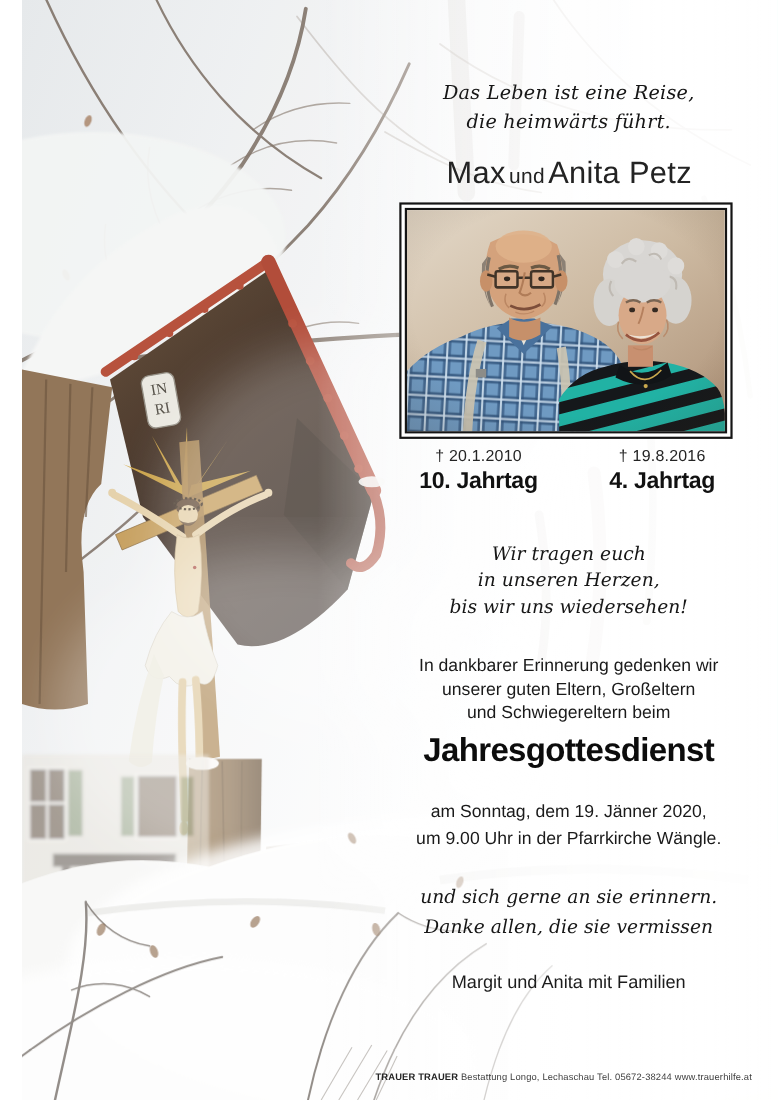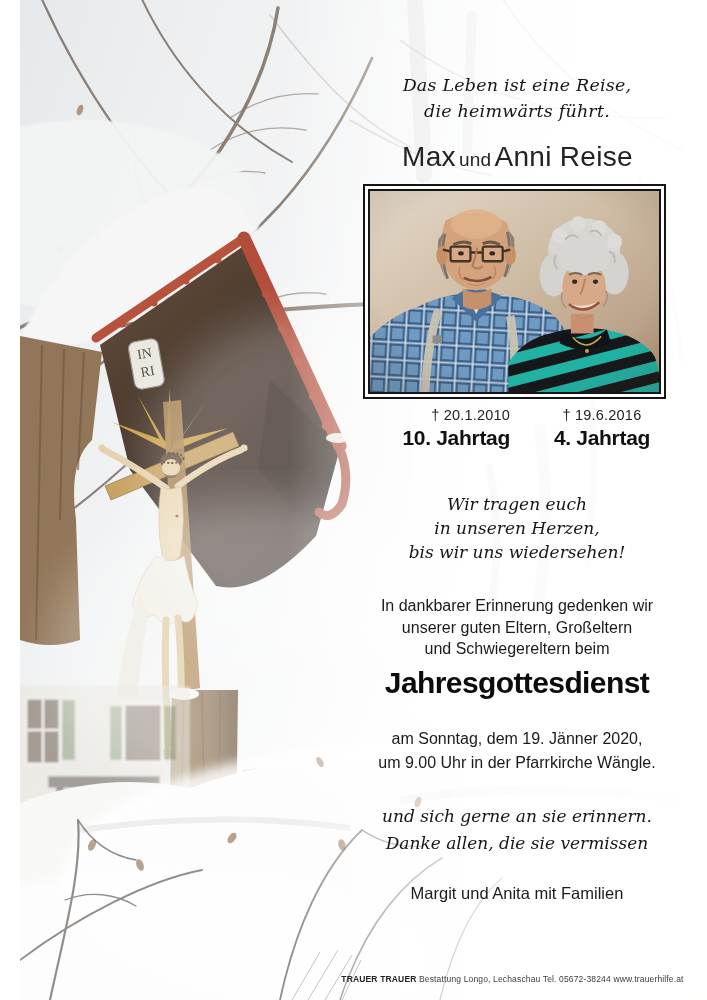--- a/index.html
+++ b/index.html
@@ -13,21 +13,21 @@
   .quote-top{left:337px;top:72px;width:320px;font-size:17.5px;line-height:26px;letter-spacing:.2px;}
   .names{left:310px;top:141px;width:375px;font-size:28px;color:#232323;letter-spacing:.3px;white-space:nowrap;}
   .names .conj{font-size:19px;padding:0 3px;}
   .photo-frame{
     position:absolute;left:343px;top:184px;width:303px;height:215px;box-sizing:border-box;
     background:#ffffff;border:2px solid #151515;padding:3px;
   }
   .photo-inner{width:100%;height:100%;box-sizing:border-box;border:2px solid #151515;overflow:hidden;}
   .photo-inner svg{display:block;width:100%;height:100%;}
   .mem-cell{position:absolute;width:150px;text-align:center;}
-  .mem-left{left:340px;top:407px;text-align:right;}
+  .mem-left{left:340px;top:407px;}
   .mem-right{left:507px;top:407px;}
   .death-date{font-size:14.5px;color:#242424;letter-spacing:.2px;}
   .anniv{font-size:21px;font-weight:700;color:#111;margin-top:3px;letter-spacing:-.3px;}
   .verse{left:332px;top:492px;width:330px;font-size:17px;line-height:24px;}
   .invitation{left:322px;top:595px;width:350px;font-size:16px;line-height:21.5px;color:#1a1a1a;}
   .service-title{left:292px;top:666px;width:410px;font-size:30px;font-weight:700;letter-spacing:-.6px;color:#0c0c0c;}
   .service-details{left:322px;top:727px;width:350px;font-size:16px;line-height:24px;color:#1a1a1a;}
   .thanks{left:332px;top:803px;width:330px;font-size:17px;line-height:27px;}
   .signature{left:322px;top:884px;width:350px;font-size:16.5px;color:#1c1c1c;}
   .footer{
@@ -259,21 +259,21 @@
         <path d="M322,1000 L341,960"></path>
     </g>
   </svg>
 
   <div class="txt script quote-top">
     <div>Das Leben ist eine Reise,</div>
     <div>die heimwärts führt.</div>
   </div>
 
   <div class="txt names">
-    <span>Max</span><span class="conj">und</span><span>Anni Reise</span>
+    <span>Max</span><span class="conj">und</span><span>Anita Petz</span>
   </div>
 
   <div class="photo-frame">
     <div class="photo-inner">
       <svg viewBox="0 0 305 206" preserveAspectRatio="none" aria-hidden="true">
         <defs>
           <linearGradient id="pBg" x1="0" y1="0" x2="1" y2="1">
             <stop offset="0" stop-color="#e3d8c8"></stop>
               <stop offset="0.5" stop-color="#cdbaa2"></stop>
               <stop offset="1" stop-color="#ae9278"></stop>
@@ -358,21 +358,21 @@
         <rect width="305" height="206" fill="url(#vign)"></rect>
       </svg>
     </div>
   </div>
 
   <div class="mem-cell mem-left">
     <div class="death-date">† 20.1.2010</div>
     <div class="anniv">10. Jahrtag</div>
   </div>
   <div class="mem-cell mem-right">
-    <div class="death-date">† 19.6.2016</div>
+    <div class="death-date">† 19.8.2016</div>
     <div class="anniv">4. Jahrtag</div>
   </div>
 
   <div class="txt invitation">
     <div>In dankbarer Erinnerung gedenken wir</div>
     <div>unserer guten Eltern, Großeltern</div>
     <div>und Schwiegereltern beim</div>
   </div>
 
   <div class="txt script verse">

